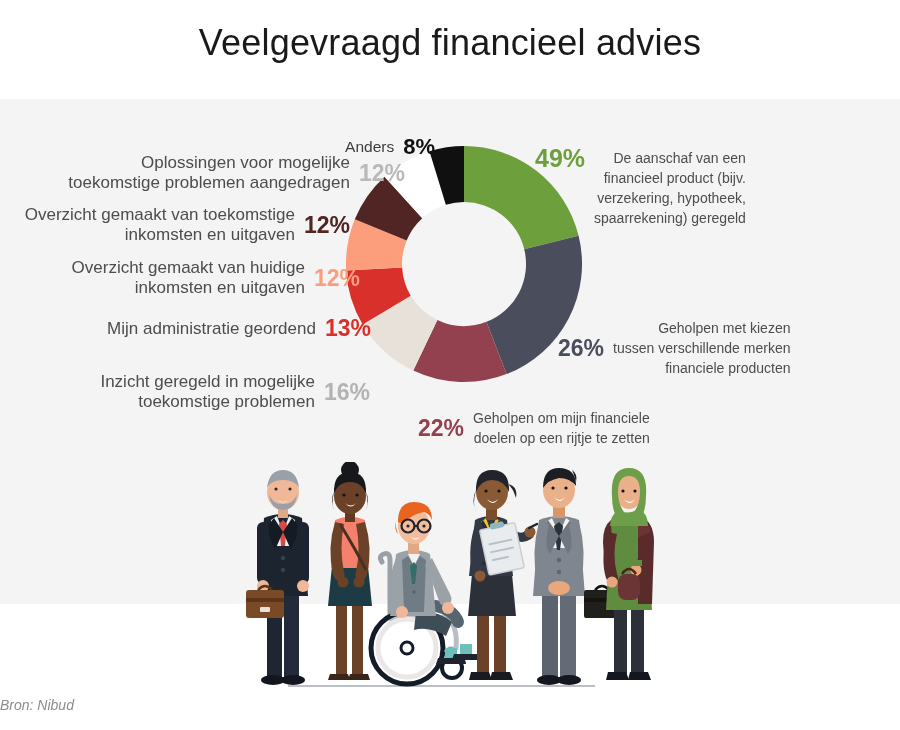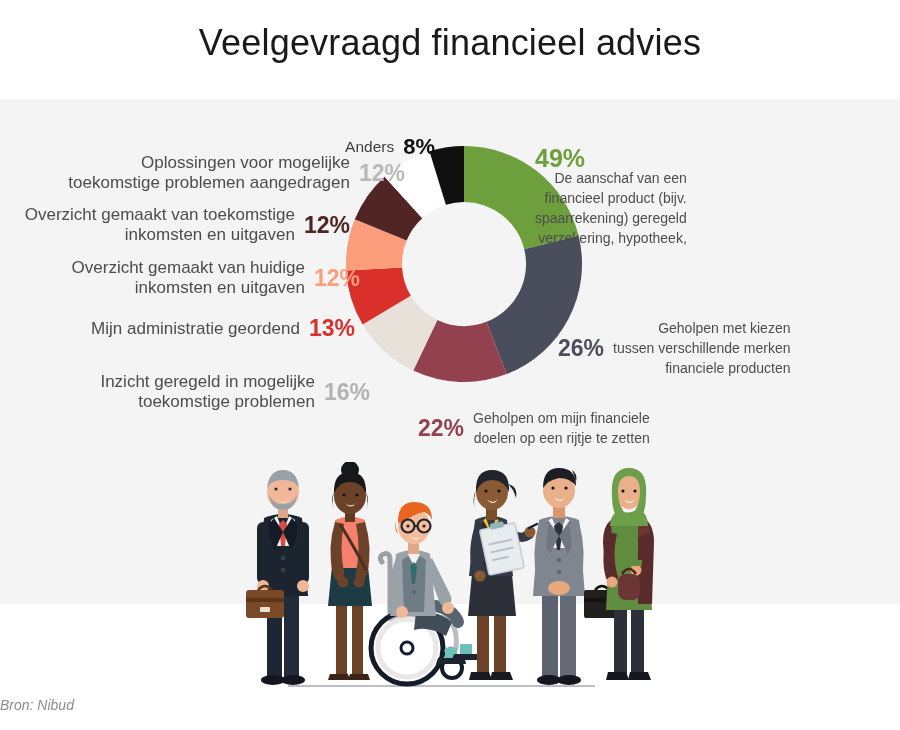--- a/index.html
+++ b/index.html
@@ -47,21 +47,21 @@
   .row-right { justify-content: flex-start; }
 
   
   #lbl-anders   { left: 230px; top: 134px; width: 205px; }
   #lbl-anders .pct { font-size: 22px; color: #111111; }
   #lbl-anders .txt { font-size: 15.5px; color: #3d3d3d; }
 
   #lbl-opl      { left: 20px;  top: 153px; width: 385px; }
   #lbl-over-toe { left: 20px;  top: 205px; width: 330px; }
   #lbl-over-hui { left: 20px;  top: 258px; width: 340px; }
-  #lbl-admin    { left: 20px;  top: 315px; width: 335px; }
+  #lbl-admin    { left: 36px;  top: 315px; width: 335px; }
   #lbl-inzicht  { left: 20px;  top: 372px; width: 350px; }
 
   #lbl-49  { left: 535px; top: 148px; width: 360px; }
   #lbl-26  { left: 558px; top: 318px; width: 340px; }
   #lbl-22  { left: 418px; top: 408px; width: 300px; }
 
   #lbl-49 .pct { font-size: 25px; }
   #lbl-26 .pct { font-size: 23px; }
   #lbl-22 .pct { font-size: 23px; }
 
@@ -159,27 +159,27 @@
     <div class="row row-left">
       <span class="txt">
         <span class="multiline">Inzicht geregeld in mogelijke</span>
         <span class="multiline">toekomstige problemen</span>
       </span>
       <span class="pct" style="color:#b3b3b3">16%</span>
     </div>
   </div>
 
   <div class="lbl lbl-right" id="lbl-49">
-    <div class="row row-right" style="align-items:flex-start;flex-direction:column;">
+    <div class="row row-right" style="align-items:flex-start;">
       <span class="pct" style="color:#6d9f3c; line-height:20px;">49%</span>
       <span class="txt">
         <span class="multiline">De aanschaf van een</span>
         <span class="multiline">financieel product (bijv.</span>
+        <span class="multiline">verzekering, hypotheek,</span>
         <span class="multiline">spaarrekening) geregeld</span>
-        <span class="multiline">verzekering, hypotheek,</span>
       </span>
     </div>
   </div>
 
   <div class="lbl lbl-right" id="lbl-26">
     <div class="row row-right">
       <span class="pct" style="color:#4a4e5c">26%</span>
       <span class="txt">
         <span class="multiline">Geholpen met kiezen</span>
         <span class="multiline">tussen verschillende merken</span>

